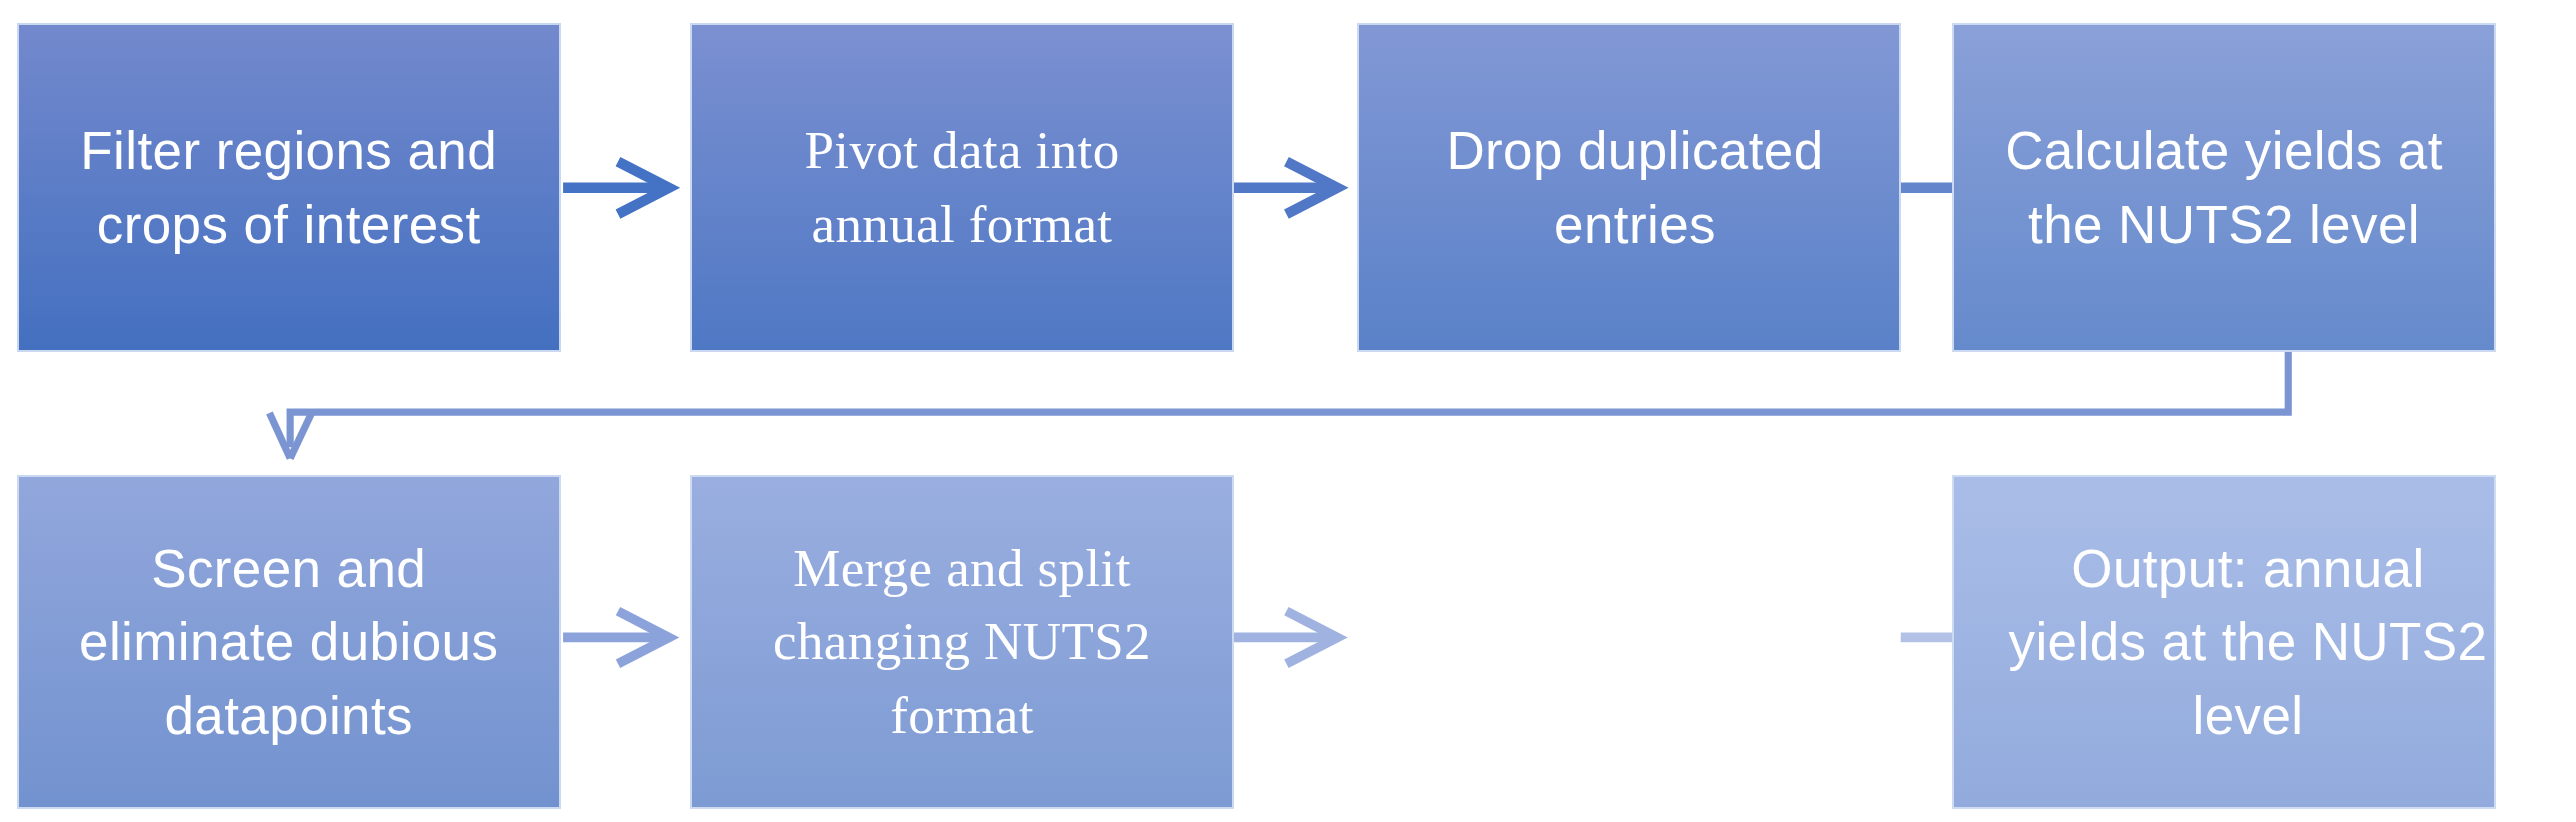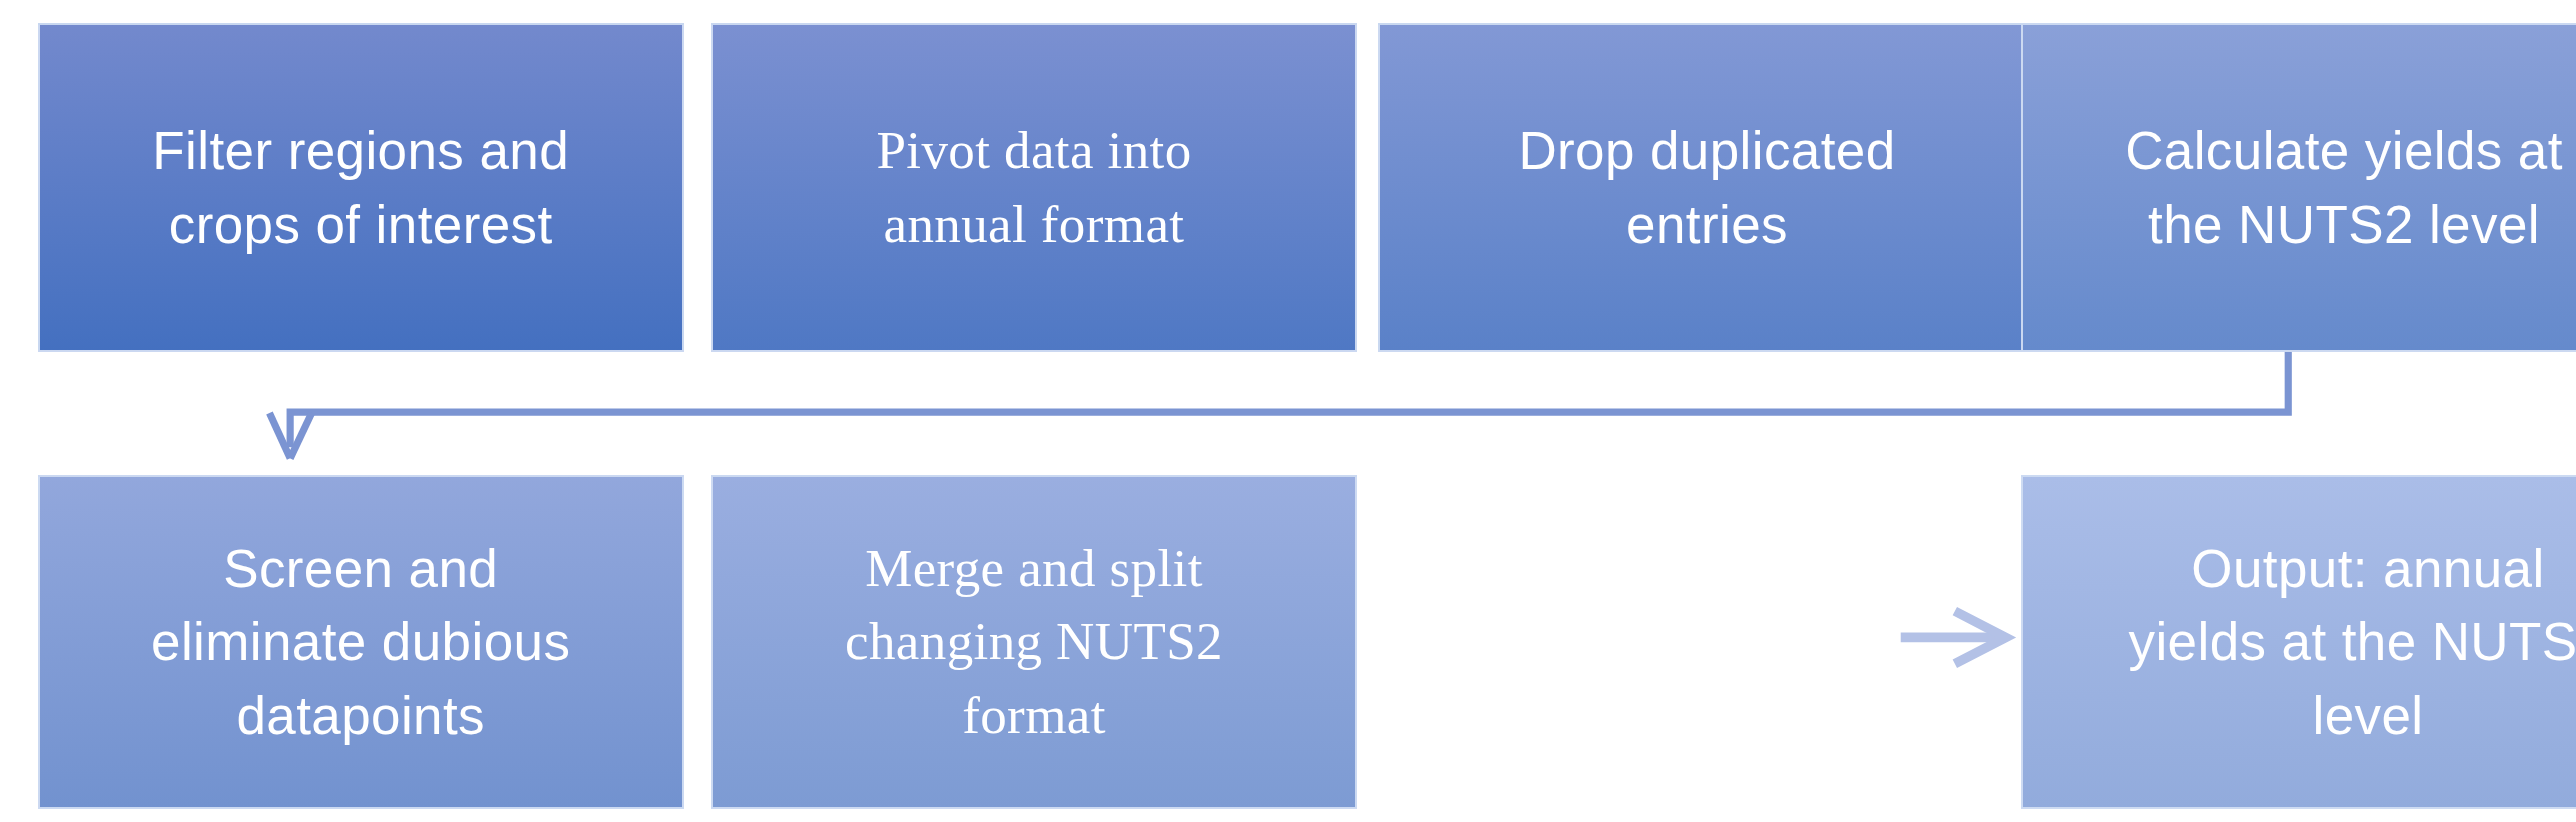--- a/index.html
+++ b/index.html
@@ -10,35 +10,34 @@
   .canvas {
     position: relative;
     width: 2576px;
     height: 822px;
     background: #ffffff;
     font-family: "Liberation Sans", "DejaVu Sans", sans-serif;
     overflow: hidden;
   }
   .flow-box {
     position: absolute;
-    width: 646px;
+    width: 544px;
     box-sizing: border-box;
     border: 2.4px solid rgba(208, 220, 242, 0.95);
     display: flex;
     align-items: center;
     justify-content: center;
     text-align: center;
-    margin-left: 21px;
   }
   .row1 { top: 23px;  height: 329px; }
   .row2 { top: 475px; height: 334px; }
   .col1 { left: 16.7px;   }
   .col2 { left: 690px; font-family: Liberation Serif, serif;  }
   .col3 { left: 1357px; }
-  .col4 { left: 2000px; }
+  .col4 { left: 1952px; }
   .flow-label {
     color: #ffffff;
     font-size: 53px;
     line-height: 1.38;
     white-space: pre-line;
     letter-spacing: 0.4px;
   }
   .connector-layer {
     position: absolute;
     left: 0;

